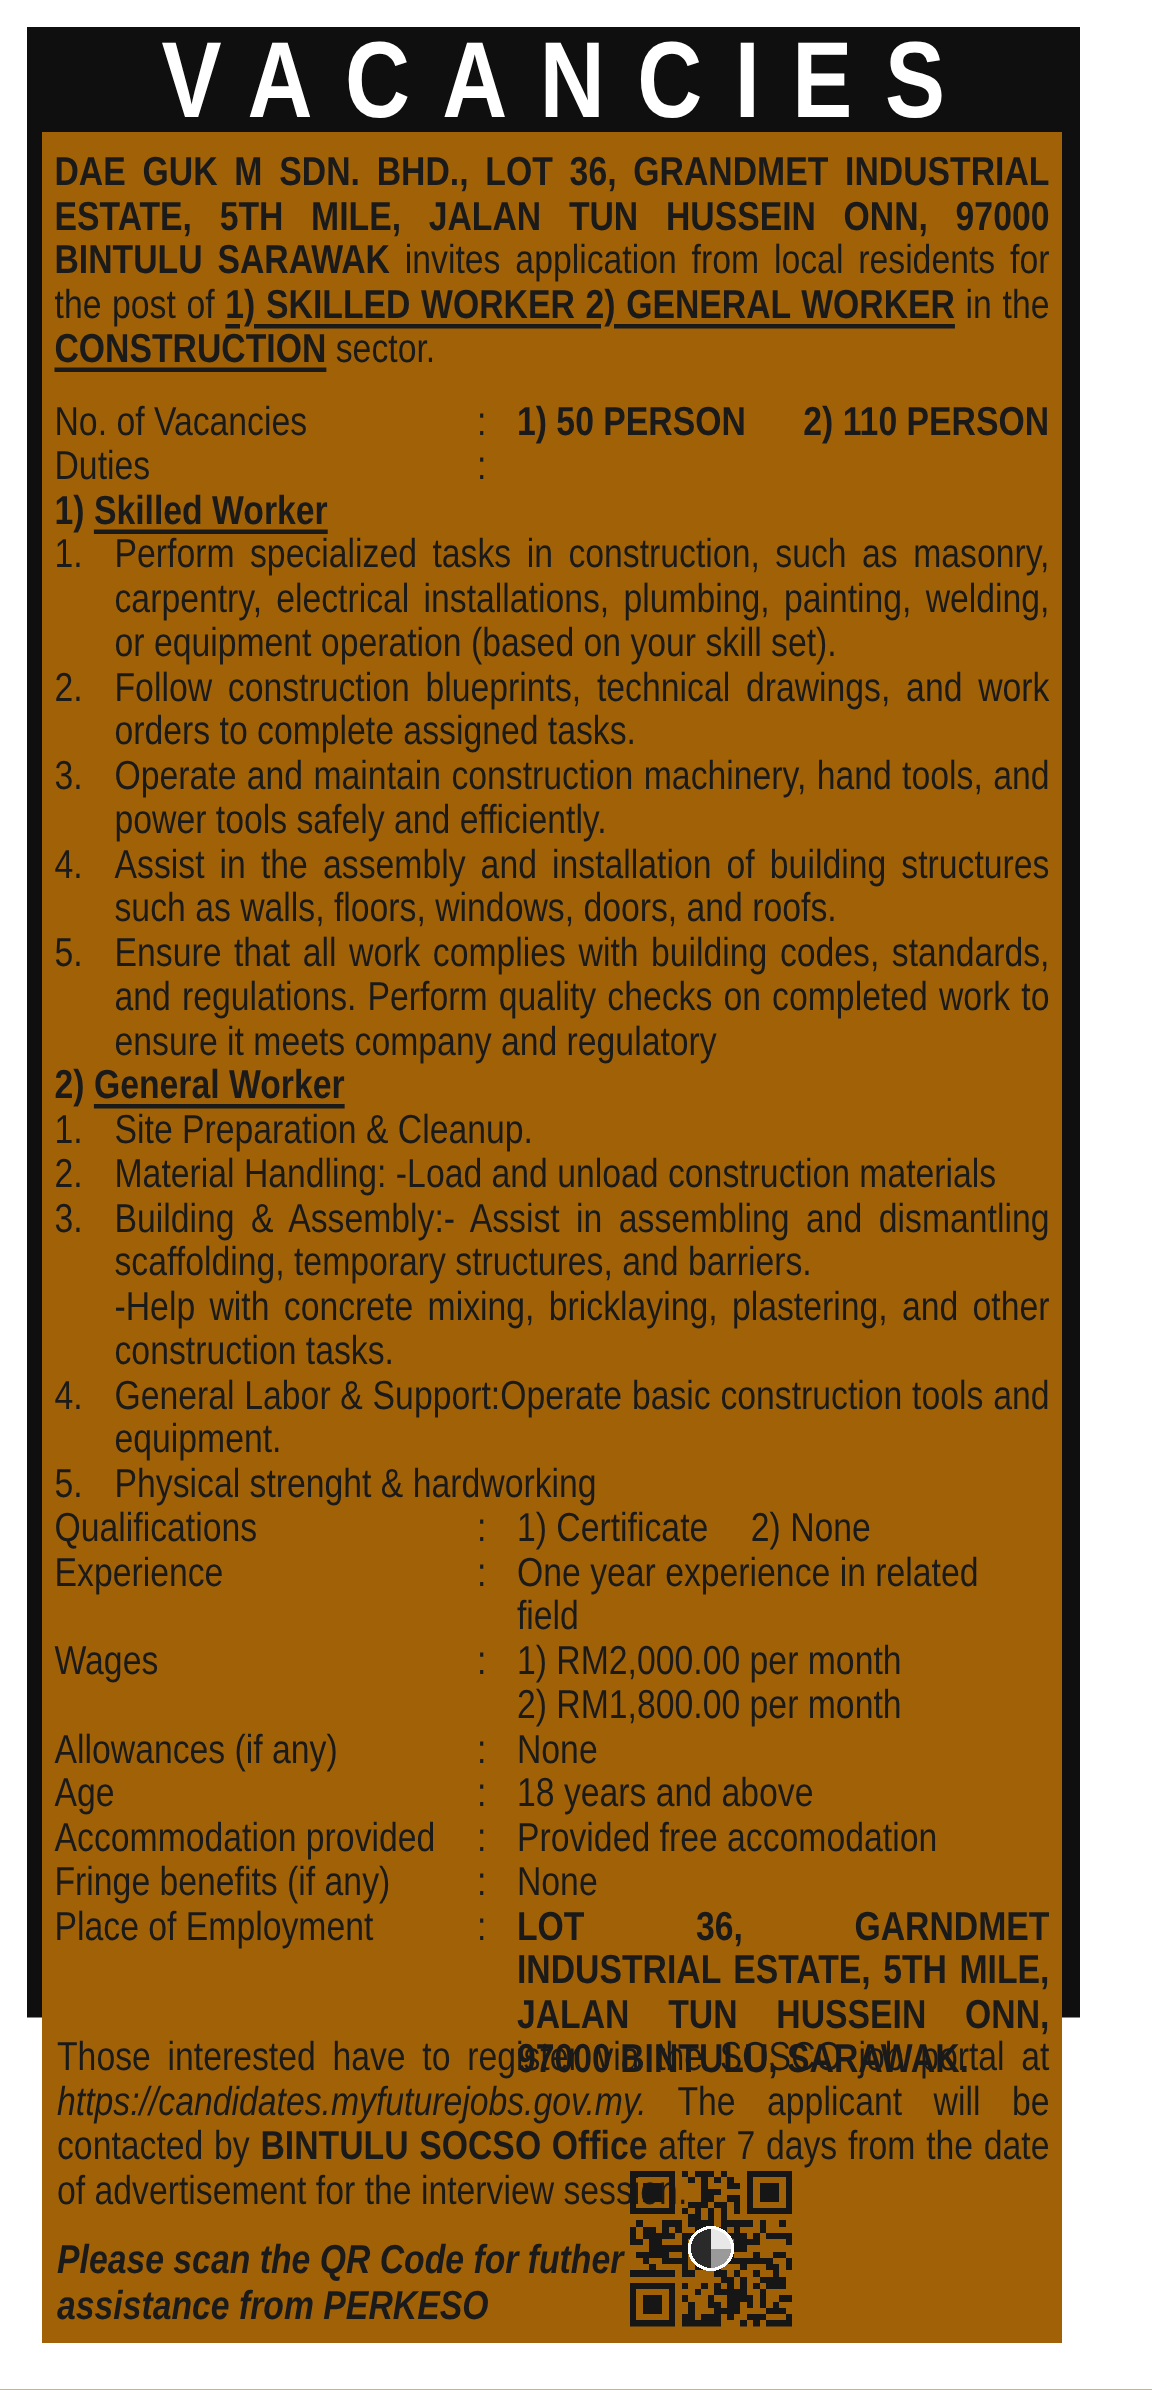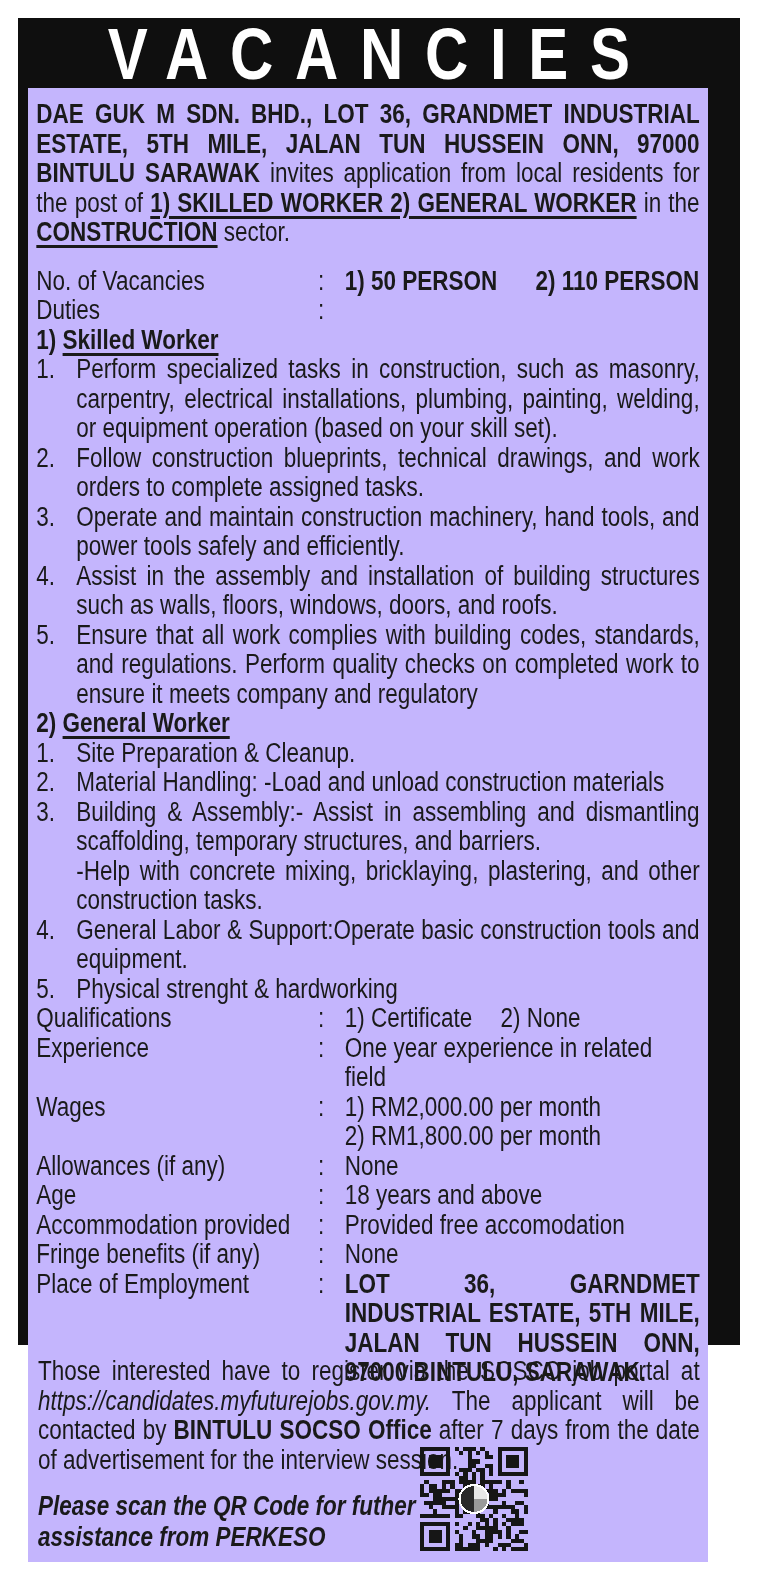--- a/index.html
+++ b/index.html
@@ -1,26 +1,26 @@
 <!DOCTYPE html>
 <html><head>
 <meta charset="utf-8">
 <style>
   html,body{margin:0;padding:0;}
   body{
     width:768px;height:1593px;background:#ffffff;position:relative;
     font-family:"Liberation Sans",sans-serif;color:#1a1a1a;
     -webkit-font-smoothing:antialiased;
   }
-  .ad{position:absolute;left:18px;top:18px;width:702px;height:1327px;background:#0f0f0f;padding-left:20px;}
+  .ad{position:absolute;left:18px;top:18px;width:702px;height:1327px;background:#0f0f0f;}
   .title-band{position:absolute;left:0;top:0;width:702px;height:70px;overflow:hidden;}
   .title-scale{position:absolute;left:0;top:0;width:842px;transform:scaleX(.8333);transform-origin:0 0;
     text-align:center;color:#ffffff;font-weight:bold;font-size:72px;line-height:72px;
     letter-spacing:26px;padding-left:26px;box-sizing:border-box;white-space:nowrap;}
-  .content{position:absolute;left:10px;top:70px;width:680px;height:1474px;background:#c4b5fd;overflow:hidden;}
+  .content{position:absolute;left:10px;top:70px;width:680px;height:1474px;background:#a16207;overflow:hidden;}
   .scale{width:816px;transform:scaleX(.8333);transform-origin:0 0;
     padding:12px 10px 0 10px;box-sizing:border-box;font-size:27px;line-height:29.5px;}
   .scale2{width:816px;transform:scaleX(.8333);transform-origin:0 0;
     padding:0 10px 0 12px;box-sizing:border-box;font-size:27px;line-height:29.5px;}
   .intro{margin:0 0 19px 0;text-align:justify;}
   .b{font-weight:bold;}
   .bu{font-weight:bold;text-decoration:underline;text-decoration-thickness:2.5px;text-underline-offset:4px;}
   .it{font-style:italic;}
   .kv{display:flex;align-items:flex-start;}
   .kv .label{width:338px;flex:none;}

